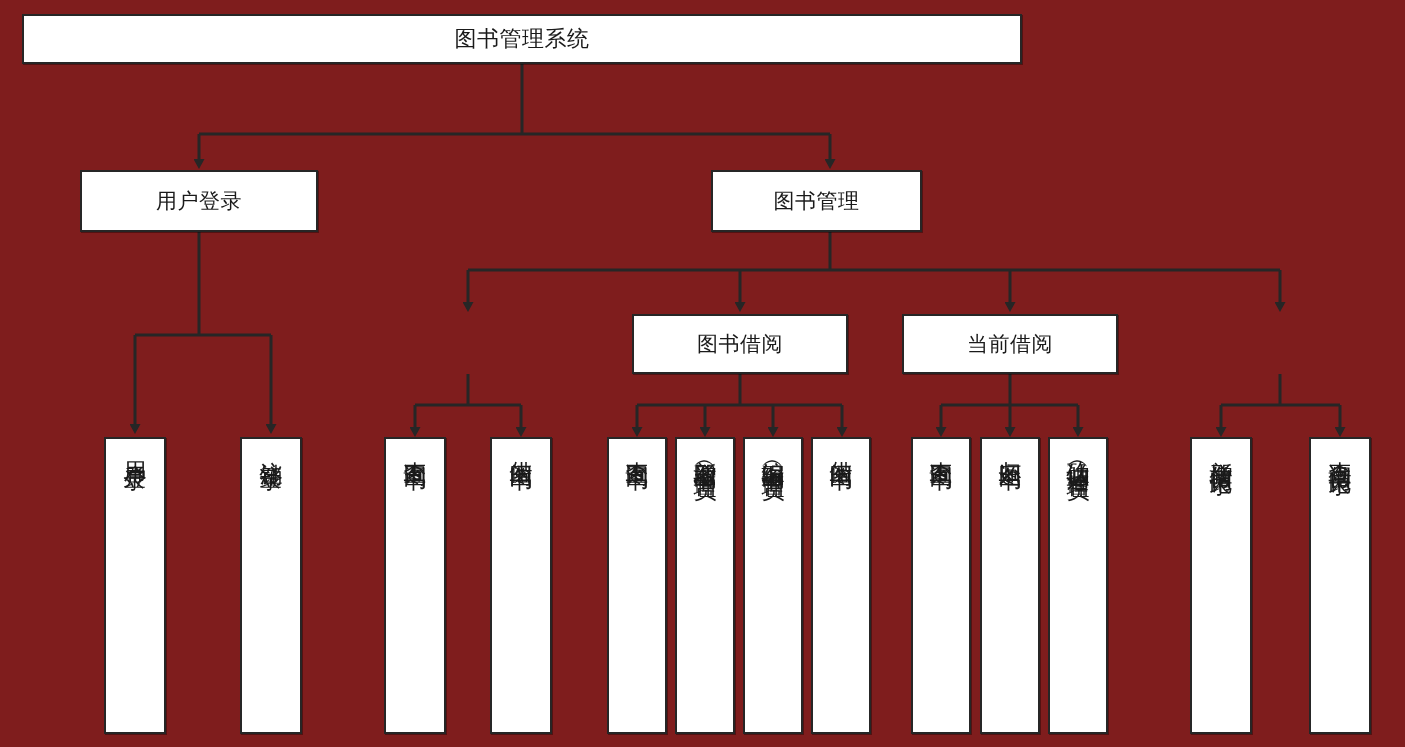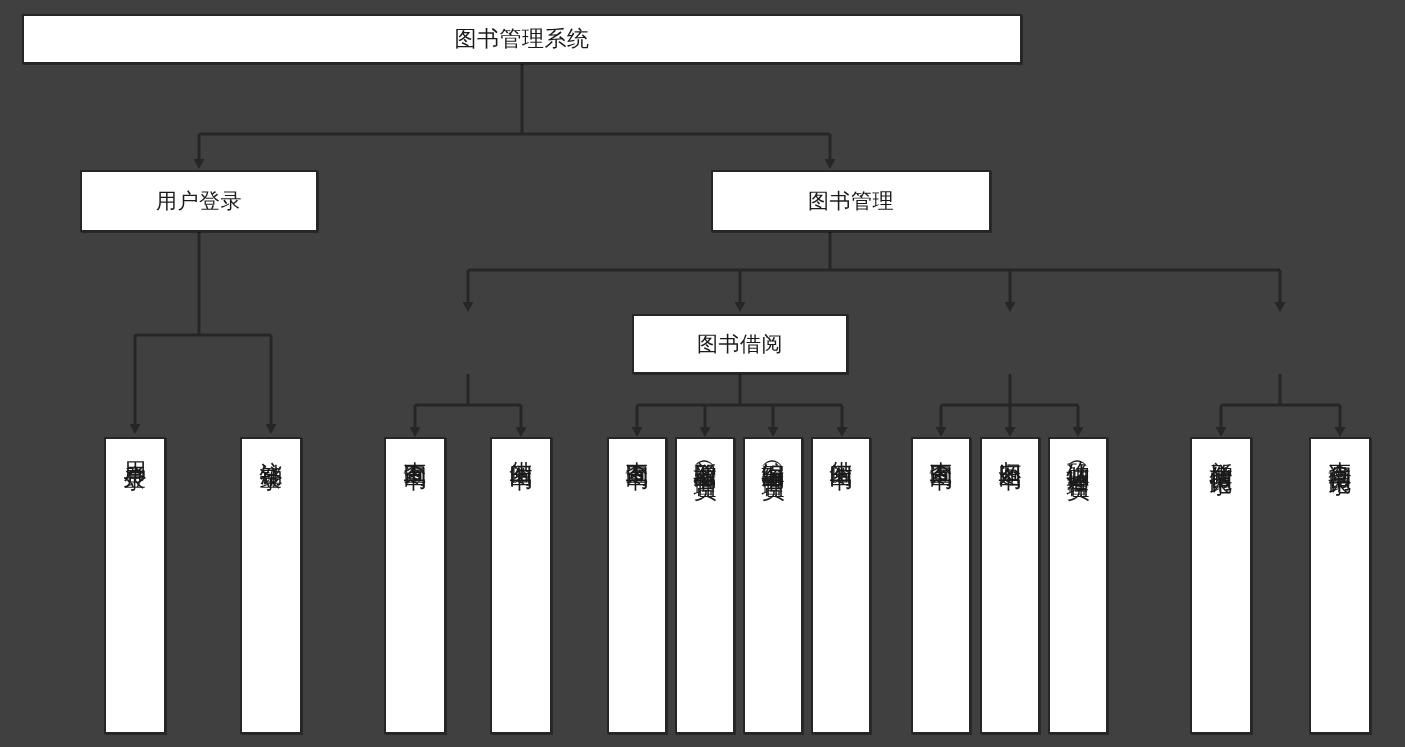--- a/index.html
+++ b/index.html
@@ -8,21 +8,21 @@
     padding: 0;
     background: #ffffff;
   }
   body {
     font-family: "Liberation Sans", "DejaVu Sans", sans-serif;
   }
   #canvas {
     position: relative;
     width: 1405px;
     height: 747px;
-    background: #404040;
+    background: #7f1d1d;
     overflow: hidden;
   }
   #edges {
     position: absolute;
     left: 0;
     top: 0;
     width: 1405px;
     height: 747px;
     pointer-events: none;
   }
@@ -130,26 +130,29 @@
     </g>
   </svg>
 
   <div class="node horiz root" style="left:22px; top:14px; width:1000px; height:50px;">
     <span class="lbl">图书管理系统</span>
   </div>
 
   <div class="node horiz" style="left:80px; top:170px; width:238px; height:62px;">
     <span class="lbl">用户登录</span>
   </div>
-  <div class="node horiz" style="left:711px; top:170px; width:280px; height:62px;justify-content:center;">
+  <div class="node horiz" style="left:711px; top:170px; width:211px; height:62px;justify-content:center;">
     <span class="lbl">图书管理</span>
   </div>
 
   <div class="node horiz" style="left:632px; top:314px; width:216px; height:60px;">
     <span class="lbl">图书借阅</span>
+  </div>
+  <div class="node horiz" style="left:902px; top:314px; width:216px; height:60px;">
+    <span class="lbl">当前借阅</span>
   </div>
 
   <div class="node vert" style="left:104px; top:437px; width:62px; height:297px;">
     <span class="lbl">用户登录</span>
   </div>
   <div class="node vert" style="left:240px; top:437px; width:62px; height:297px;">
     <span class="lbl">注销登录</span>
   </div>
 
   <div class="node vert" style="left:384px; top:437px; width:62px; height:297px;">

